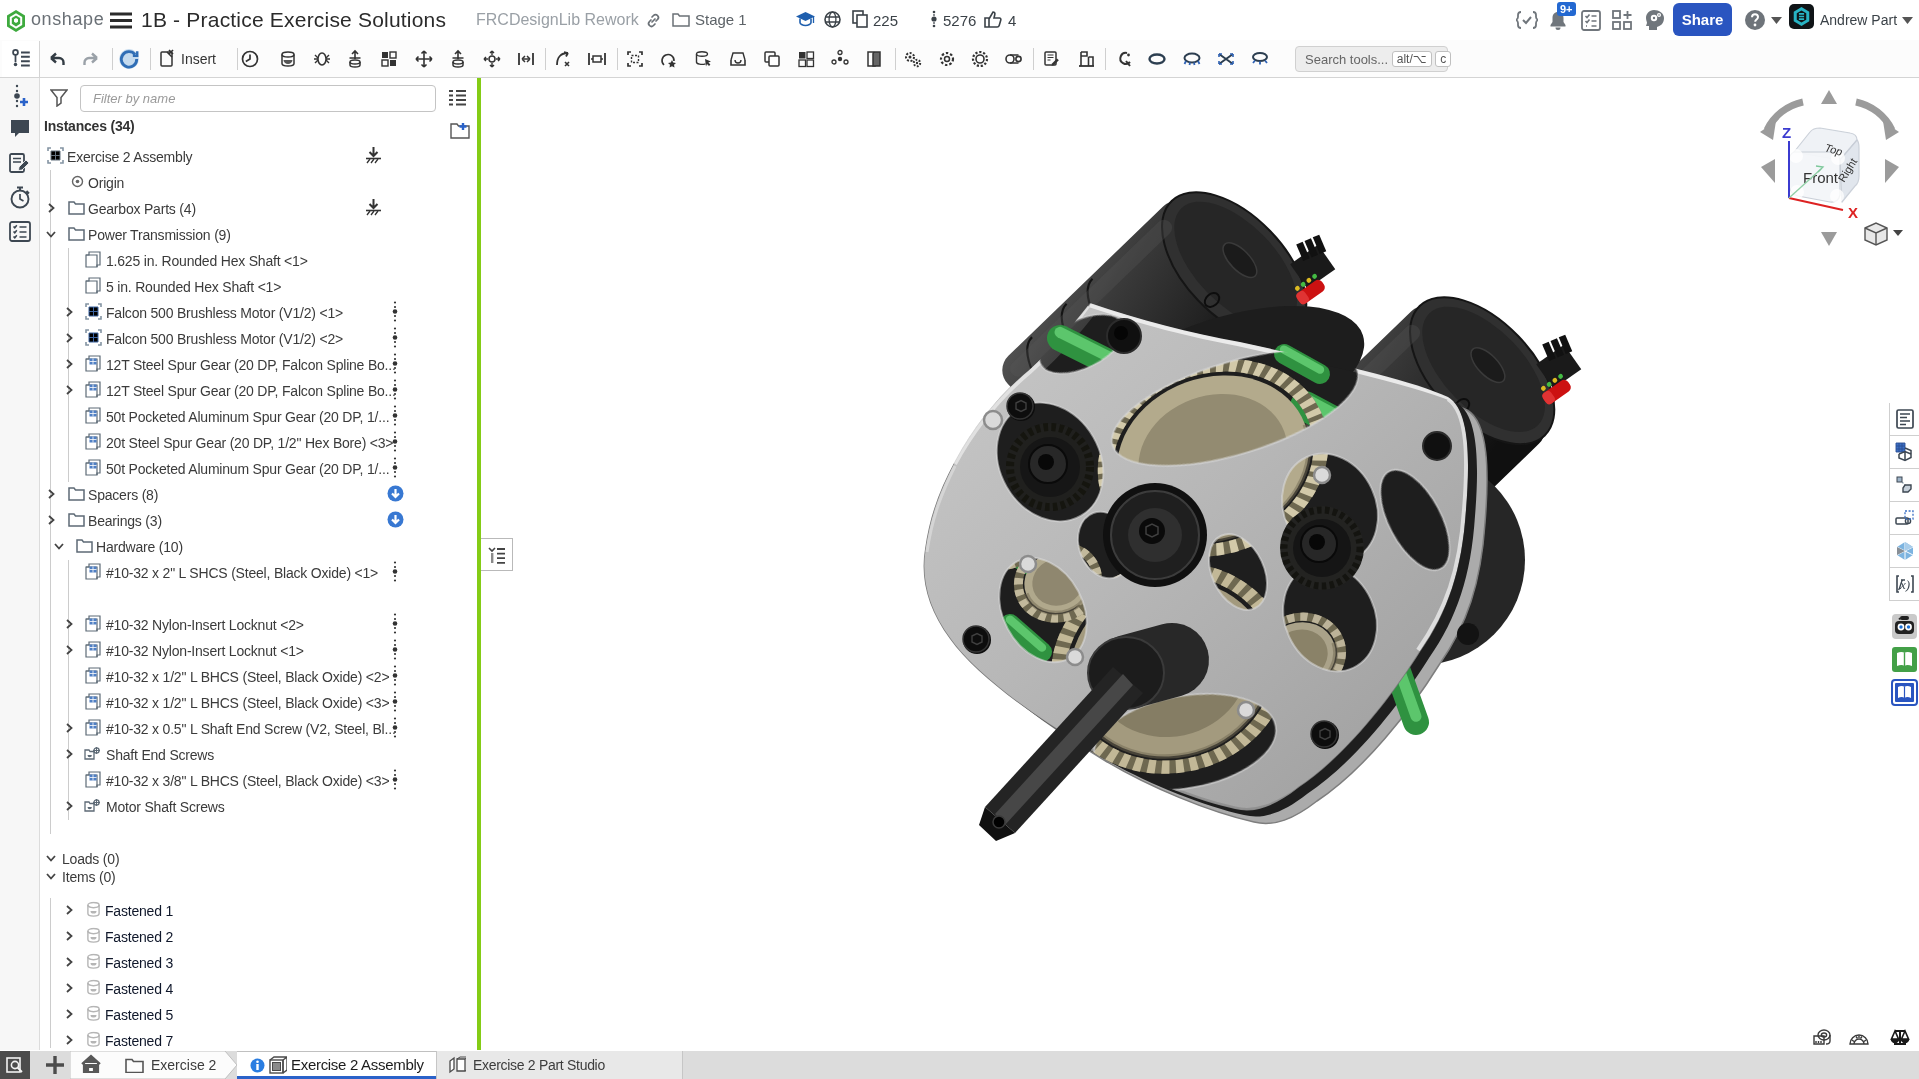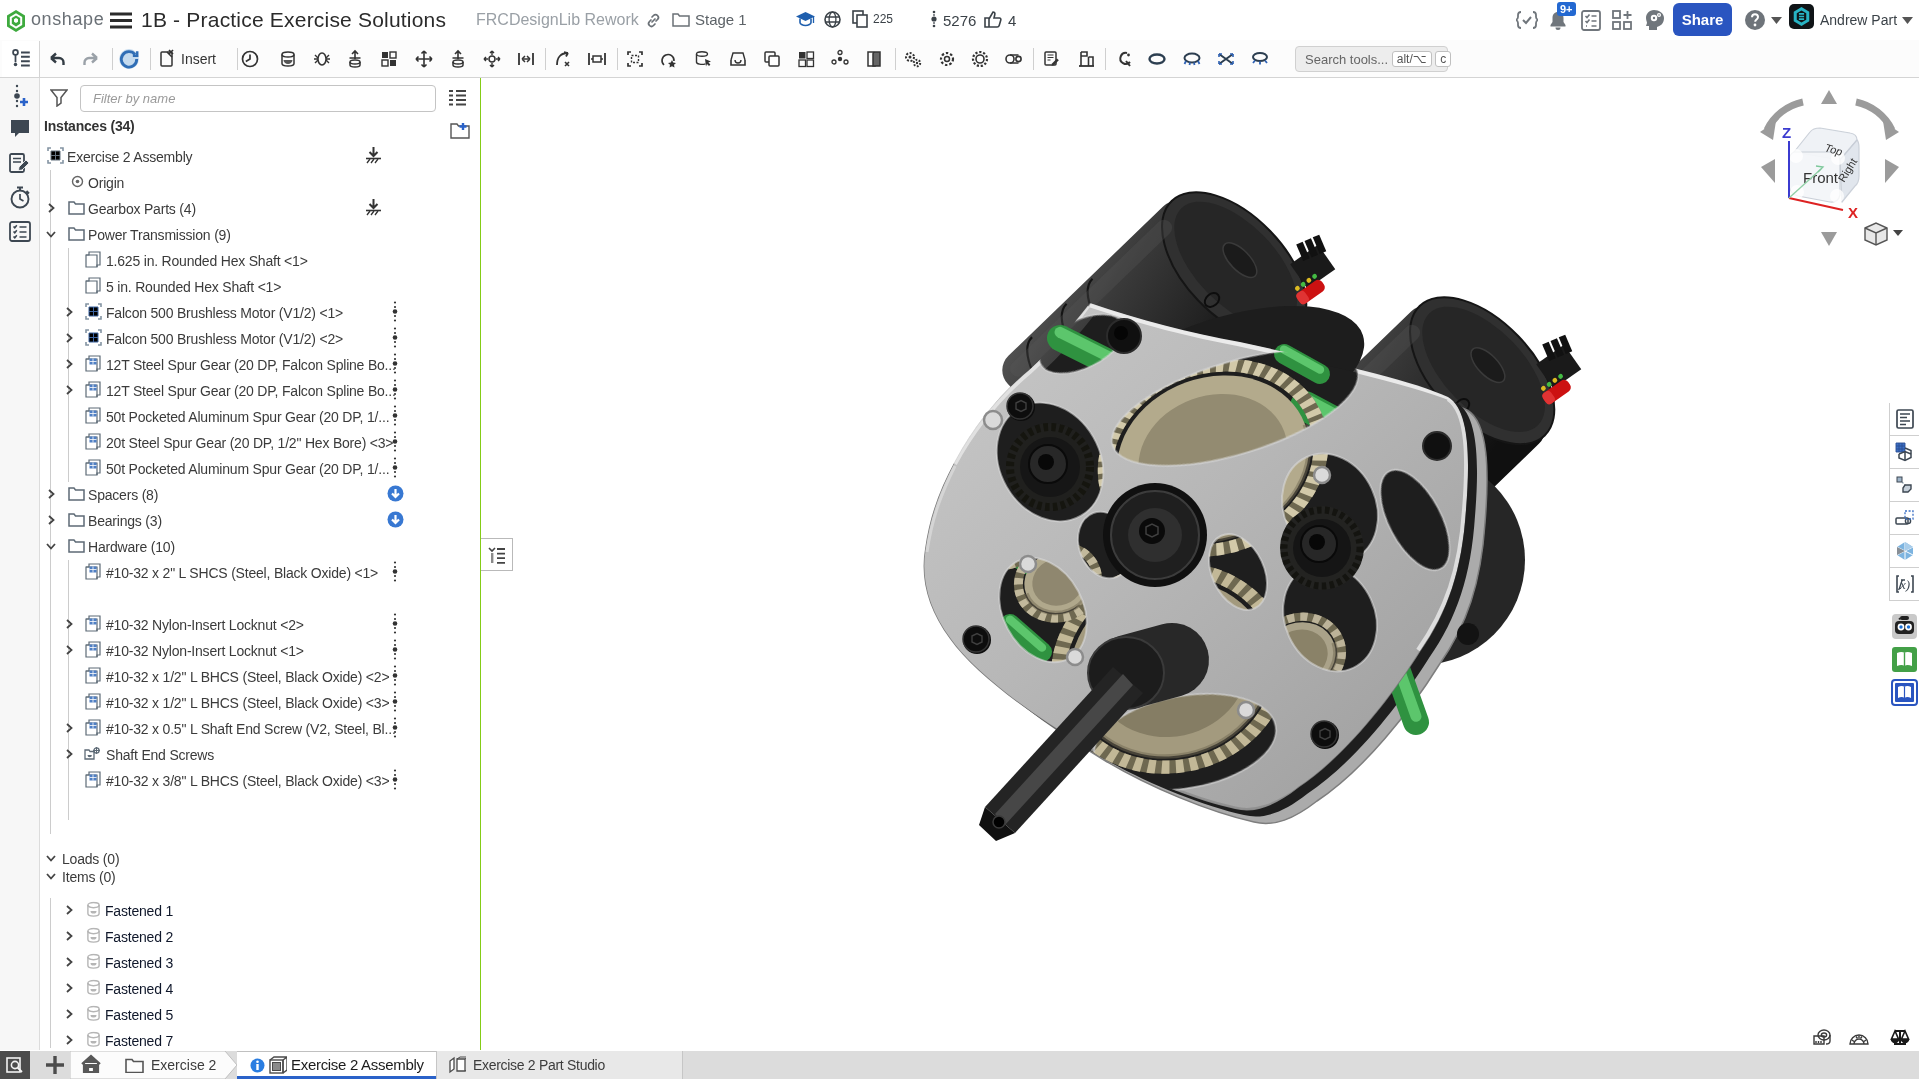--- a/index.html
+++ b/index.html
@@ -1,19 +1,19 @@
 <!DOCTYPE html>
 <html><head><meta charset="utf-8"><style>
 *{margin:0;padding:0;box-sizing:border-box}
 html,body{width:1919px;height:1079px;overflow:hidden;font-family:"Liberation Sans",sans-serif;background:#fff}
 .abs{position:absolute}
 #header{position:absolute;left:0;top:0;width:1919px;height:40px;background:#fff;z-index:30}
 #toolbar{position:absolute;left:0;top:40px;width:1919px;height:38px;background:#fcfcfc;border-bottom:1px solid #d4d4d4;z-index:30}
 #strip{position:absolute;left:0;top:78px;width:40px;height:972px;background:#f7f7f7;border-right:1px solid #dcdcdc;z-index:25}
-#panel{position:absolute;left:40px;top:78px;width:441px;height:972px;background:#fff;border-right:1px solid #84cc16;z-index:25}
+#panel{position:absolute;left:40px;top:78px;width:441px;height:972px;background:#fff;border-right:4px solid #84cc16;z-index:25}
 #bottom{position:absolute;left:0;top:1051px;width:1919px;height:28px;background:#dcdcdc;z-index:35}
 #viewport{position:absolute;left:0;top:78px;width:1919px;height:973px;background:#fff;z-index:1}
 .tbtn{position:absolute;top:0;height:37px;display:flex;align-items:center;justify-content:center}
 .tsep{position:absolute;top:8px;height:22px;width:1px;background:#cfcfcf}
 .row{position:absolute;height:26px;display:flex;align-items:center;font-size:14px;letter-spacing:-0.2px;color:#3b3b3b;white-space:nowrap}
 .gray{color:#0f172a}
 kbd{font-family:"Liberation Sans",sans-serif;background:#fff;border:1px solid #c0c0c0;border-radius:3px;padding:0 4px;font-size:12px;color:#555}
 </style></head><body>
 
 <div id="viewport"></div>
@@ -236,21 +236,21 @@
     </svg>
 <svg class="abs" style="left:824;top:11" width="17" height="17" viewBox="0 0 17 17">
       <circle cx="8.5" cy="8.5" r="7.5" fill="none" stroke="#3b4248" stroke-width="1.6"></circle>
       <ellipse cx="8.5" cy="8.5" rx="3.4" ry="7.5" fill="none" stroke="#3b4248" stroke-width="1.3"></ellipse>
       <path d="M1.5 6 h14 M1.5 11 h14" stroke="#3b4248" stroke-width="1.3"></path>
     </svg>
 <svg class="abs" style="left:852;top:10" width="17" height="18" viewBox="0 0 17 18">
       <rect x="1" y="1" width="10" height="12" fill="#fff" stroke="#3b4248" stroke-width="1.6"></rect>
       <rect x="5" y="5" width="10" height="12" fill="#fff" stroke="#3b4248" stroke-width="1.6"></rect>
     </svg>
-<div class="abs" style="left:873px;top:12px;font-size:12px;color:#3b4248">225</div>
+<div class="abs" style="left:873px;top:12px;font-size:15px;color:#3b4248">225</div>
 <svg class="abs" style="left:930;top:9" width="8" height="20" viewBox="0 0 8 20">
       <circle cx="4" cy="3" r="1.3" fill="#3b4248"></circle>
       <circle cx="4" cy="10" r="2.6" fill="#3b4248"></circle>
       <circle cx="4" cy="17" r="1.3" fill="#3b4248"></circle>
       <path d="M4 5 v2 m0 6 v2" stroke="#3b4248" stroke-width="1.2"></path>
     </svg>
 <div class="abs" style="left:943px;top:12px;font-size:15px;color:#3b4248">5276</div>
 <svg class="abs" style="left:983;top:9" width="20" height="20" viewBox="0 0 20 20">
       <path d="M2 9 h4 v9 H2 z M6 10 l4-7 c1.5 0 2.2 1 1.8 2.5 L11 9 h5.5 c1 0 1.6 1 1.3 2l-1.6 5.5 c-.3 1-1 1.5-2 1.5 H6 z" fill="none" stroke="#3b4248" stroke-width="1.6"></path>
     </svg>
@@ -784,21 +784,21 @@
         </svg></div>
       <div class="abs" style="left:28px;top:50%;transform:translateY(-50%)"><svg width="17" height="15" viewBox="0 0 17 15" style="flex:none">
           <path d="M1 2 h5 l1.5 2 H16 v10 H1 z" fill="none" stroke="#5d6a76" stroke-width="1.5"></path>
         </svg></div>
       <div class="abs" style="left:48px;top:50%;transform:translateY(-50%)"><span class="">Bearings (3)</span></div>
       <div class="abs" style="left:347px;top:50%;transform:translateY(-50%)"><svg width="17" height="17" viewBox="0 0 17 17" style="flex:none">
           <circle cx="8.5" cy="8.5" r="8" fill="#3878d2"></circle>
           <path d="M8.5 4 v7 M5 8.5 l3.5 3.5 L12 8.5" stroke="#fff" stroke-width="2.2" fill="none"></path>
         </svg></div>
     </div>
-<div class="row" style="left:0;top:456px;width:441px">
+<div class="row" style="left:8px;top:456px;width:441px">
       <div class="abs" style="left:5px;top:50%;transform:translateY(-50%)"><svg width="12" height="12" viewBox="0 0 12 12" style="flex:none">
           <path d="M2 4 L6 8.5 L10 4" stroke="#444" stroke-width="1.8" fill="none"></path>
         </svg></div>
       <div class="abs" style="left:28px;top:50%;transform:translateY(-50%)"><svg width="17" height="15" viewBox="0 0 17 15" style="flex:none">
           <path d="M1 2 h5 l1.5 2 H16 v10 H1 z" fill="none" stroke="#5d6a76" stroke-width="1.5"></path>
         </svg></div>
       <div class="abs" style="left:48px;top:50%;transform:translateY(-50%)"><span class="">Hardware (10)</span></div>
     </div>
 <div class="row" style="left:0;top:482px;width:441px">
       <div class="abs" style="left:45px;top:50%;transform:translateY(-50%)"><svg width="16" height="17" viewBox="0 0 16 17" style="flex:none">
@@ -925,20 +925,32 @@
           <path d="M4.5 6.5 h7 M8 3.5 v6" stroke="#fff" stroke-width="0.8"></path>
         </svg></div>
       <div class="abs" style="left:66px;top:50%;transform:translateY(-50%)"><span class="">#10-32 x 3/8" L BHCS (Steel, Black Oxide) &lt;3&gt;</span></div>
       <div class="abs" style="left:351px;top:50%;transform:translateY(-50%)"><svg width="8" height="22" viewBox="0 0 8 22" style="flex:none">
           <circle cx="4" cy="2" r="1.1" fill="#333"></circle>
           <circle cx="4" cy="6.5" r="1.1" fill="#333"></circle>
           <circle cx="4" cy="11" r="2.3" fill="#333"></circle>
           <circle cx="4" cy="15.5" r="1.1" fill="#333"></circle>
           <circle cx="4" cy="20" r="1.1" fill="#333"></circle>
         </svg></div>
+    </div>
+<div class="row" style="left:0;top:716px;width:441px">
+      <div class="abs" style="left:23px;top:50%;transform:translateY(-50%)"><svg width="12" height="12" viewBox="0 0 12 12" style="flex:none">
+          <path d="M4 2 L8.5 6 L4 10" stroke="#444" stroke-width="1.8" fill="none"></path>
+        </svg></div>
+      <div class="abs" style="left:44px;top:50%;transform:translateY(-50%)"><svg width="18" height="15" viewBox="0 0 18 15" style="flex:none">
+          <path d="M1 4 h4 l1 1.5 h4 V13 H1 z" fill="none" stroke="#5d6a76" stroke-width="1.3"></path>
+          <circle cx="12.5" cy="4.5" r="2.6" fill="none" stroke="#5d6a76" stroke-width="1.3"></circle>
+          <path d="M12.5 1 v7 M9 4.5 h7" stroke="#5d6a76" stroke-width="1.1"></path>
+          <path d="M3.5 9 a2.2 2.2 0 0 0 4.4 0 z" fill="#5d6a76"></path>
+        </svg></div>
+      <div class="abs" style="left:66px;top:50%;transform:translateY(-50%)"><span class="">Motor Shaft Screws</span></div>
     </div>
 <div class="row" style="left:0;top:786px;width:441px">
       <div class="abs" style="left:5px;top:50%;transform:translateY(-50%)"><svg width="12" height="12" viewBox="0 0 12 12" style="flex:none">
           <path d="M2 4 L6 8.5 L10 4" stroke="#444" stroke-width="1.8" fill="none"></path>
         </svg></div>
       <div class="abs" style="left:22px;top:50%;transform:translateY(-50%)"><span class="">Items (0)</span></div>
     </div>
 <div class="row" style="left:0;top:768px;width:441px">
       <div class="abs" style="left:5px;top:50%;transform:translateY(-50%)"><svg width="12" height="12" viewBox="0 0 12 12" style="flex:none">
           <path d="M2 4 L6 8.5 L10 4" stroke="#444" stroke-width="1.8" fill="none"></path>

